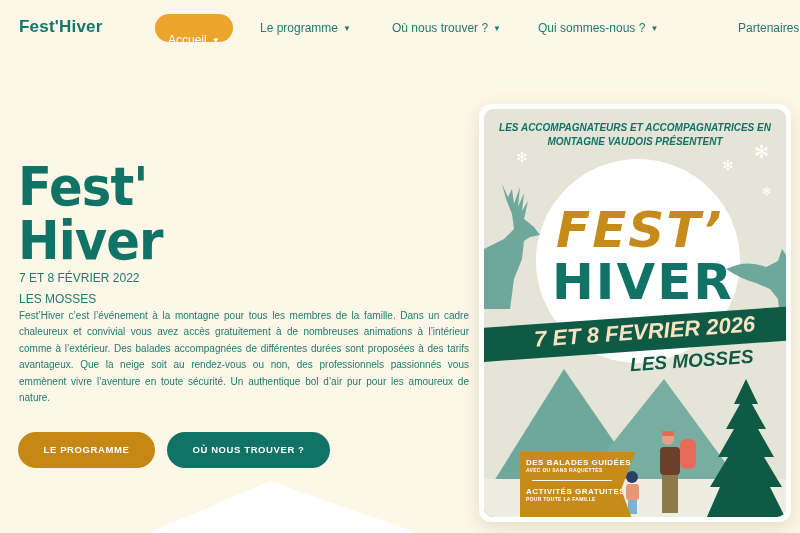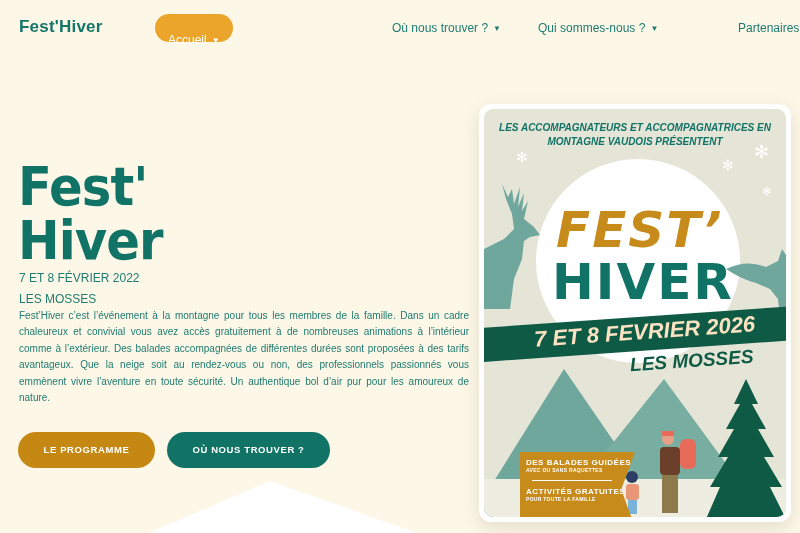--- a/index.html
+++ b/index.html
@@ -40,20 +40,23 @@
   .people { position: absolute; left: 138px; top: 320px; width: 80px; height: 90px; }
   .flake { position: absolute; color: #fff; font-size: 14px; }
 </style>
 </head>
 <body>
 
 <div class="nav">
   <div class="brand">Fest'Hiver</div>
   <div class="nav-item active" style="left:155px;">
     <span>Accueil</span><span class="chev">▼</span>
+  </div>
+  <div class="nav-item" style="left:260px;">
+    <span>Le programme</span><span class="chev">▼</span>
   </div>
   <div class="nav-item" style="left:538px;">
     <span>Qui sommes-nous ?</span><span class="chev">▼</span>
   </div>
   <div class="nav-item" style="left:392px;">
     <span>Où nous trouver ?</span><span class="chev">▼</span>
   </div>
   <div class="nav-item" style="left:697px;margin-left:41px;">
     <span>Partenaires</span><span class="chev">▼</span>
   </div>

